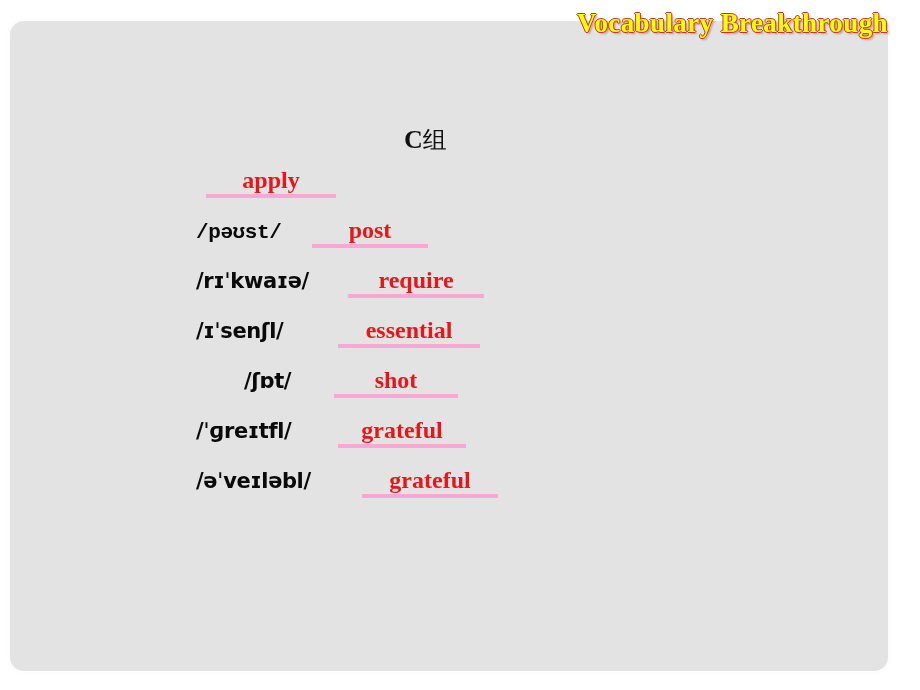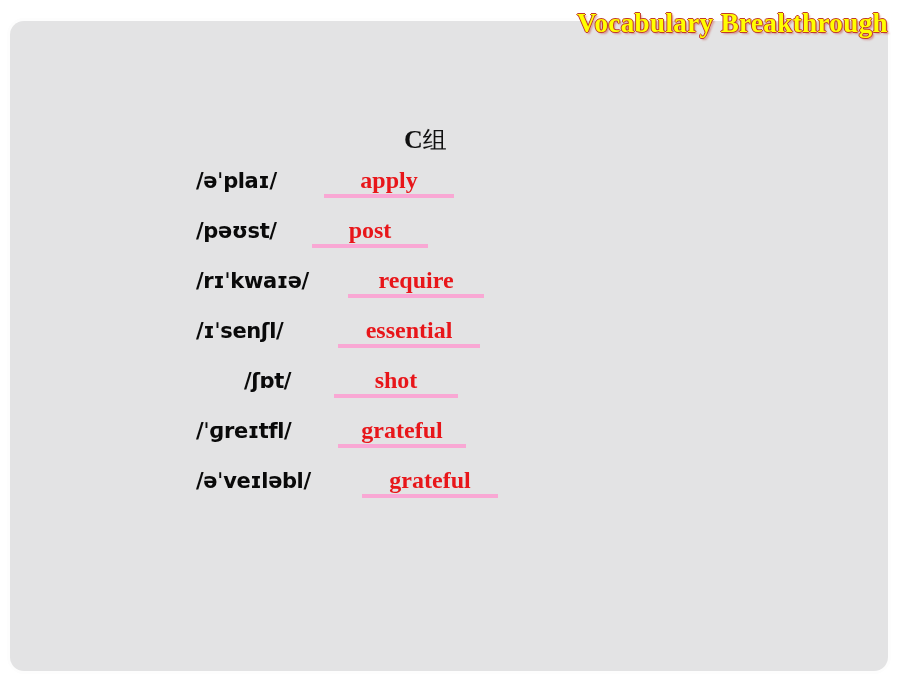--- a/index.html
+++ b/index.html
@@ -112,21 +112,21 @@
     color: #e8161a;
     line-height: 1.05;
     display: block;
     padding: 0 4px 1px 4px;
   }
 
   
   .r0 .phonetic { width: 118px; }
   .r0 .answer-slot { width: 130px; margin-left: 10px; }
 
-  .r1 .phonetic { width: 104px; }
+  .r1 .phonetic { width: 104px; font-family: Liberation Mono, monospace; }
   .r1 .answer-slot { width: 116px; margin-left: 12px; }
 
   .r2 .phonetic { width: 138px; }
   .r2 .answer-slot { width: 136px; margin-left: 14px; }
 
   .r3 .phonetic { width: 122px; }
   .r3 .answer-slot { width: 142px; margin-left: 20px; }
 
   .r4 .phonetic { width: 70px; margin-left: 48px; }
   .r4 .answer-slot { width: 124px; margin-left: 20px; }
@@ -146,21 +146,21 @@
 
   <div id="slide-title">Vocabulary Breakthrough</div>
 
   <div id="group-heading">
     <span>C</span><span class="cn">组</span>
   </div>
 
   <div id="vocab-list">
 
     <div class="vocab-row r0">
-      <span class="phonetic">/əˈplaɪ/</span><span class="answer-slot"><span class="answer-word">apply</span></span>
+      <span class="answer-slot"><span class="answer-word">apply</span></span>
     </div>
 
     <div class="vocab-row r1">
       <span class="phonetic">/pəʊst/</span><span class="answer-slot"><span class="answer-word">post</span></span>
     </div>
 
     <div class="vocab-row r2">
       <span class="phonetic">/rɪˈkwaɪə/</span><span class="answer-slot"><span class="answer-word">require</span></span>
     </div>
 

